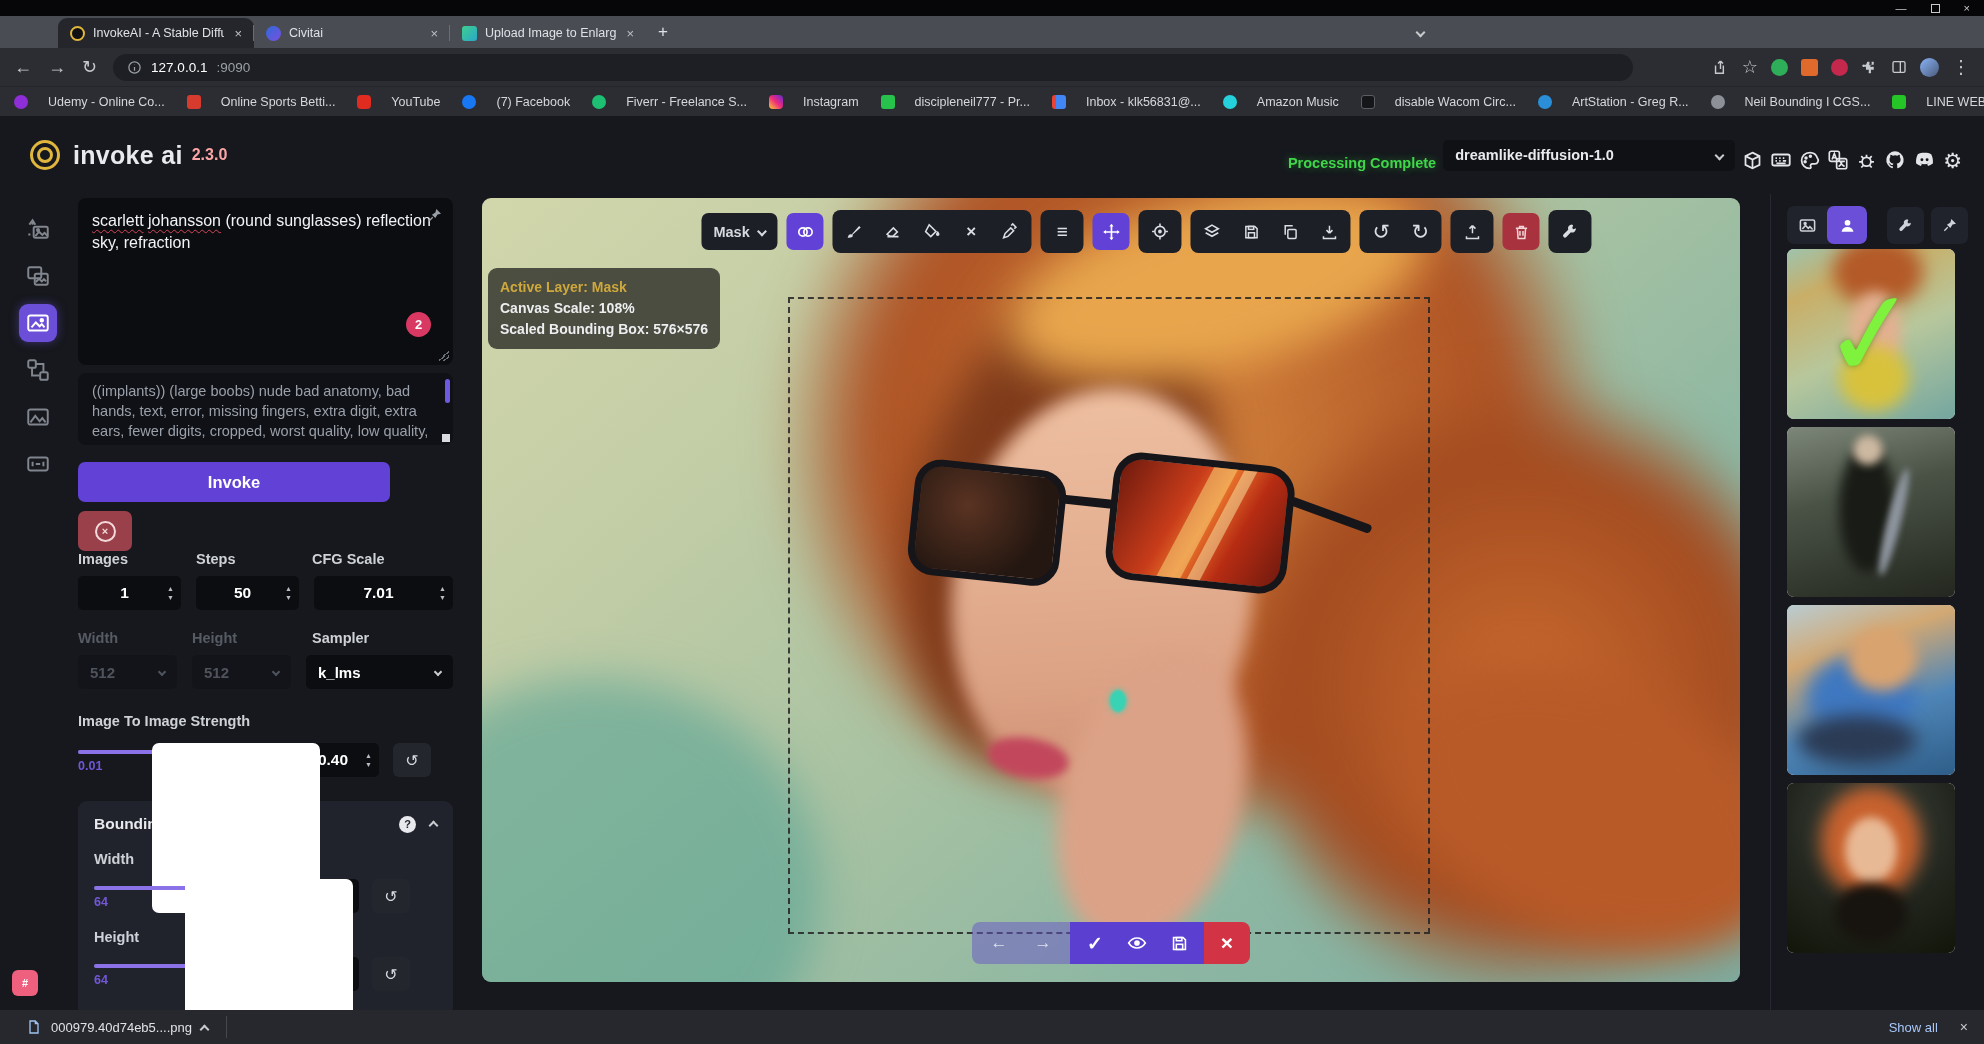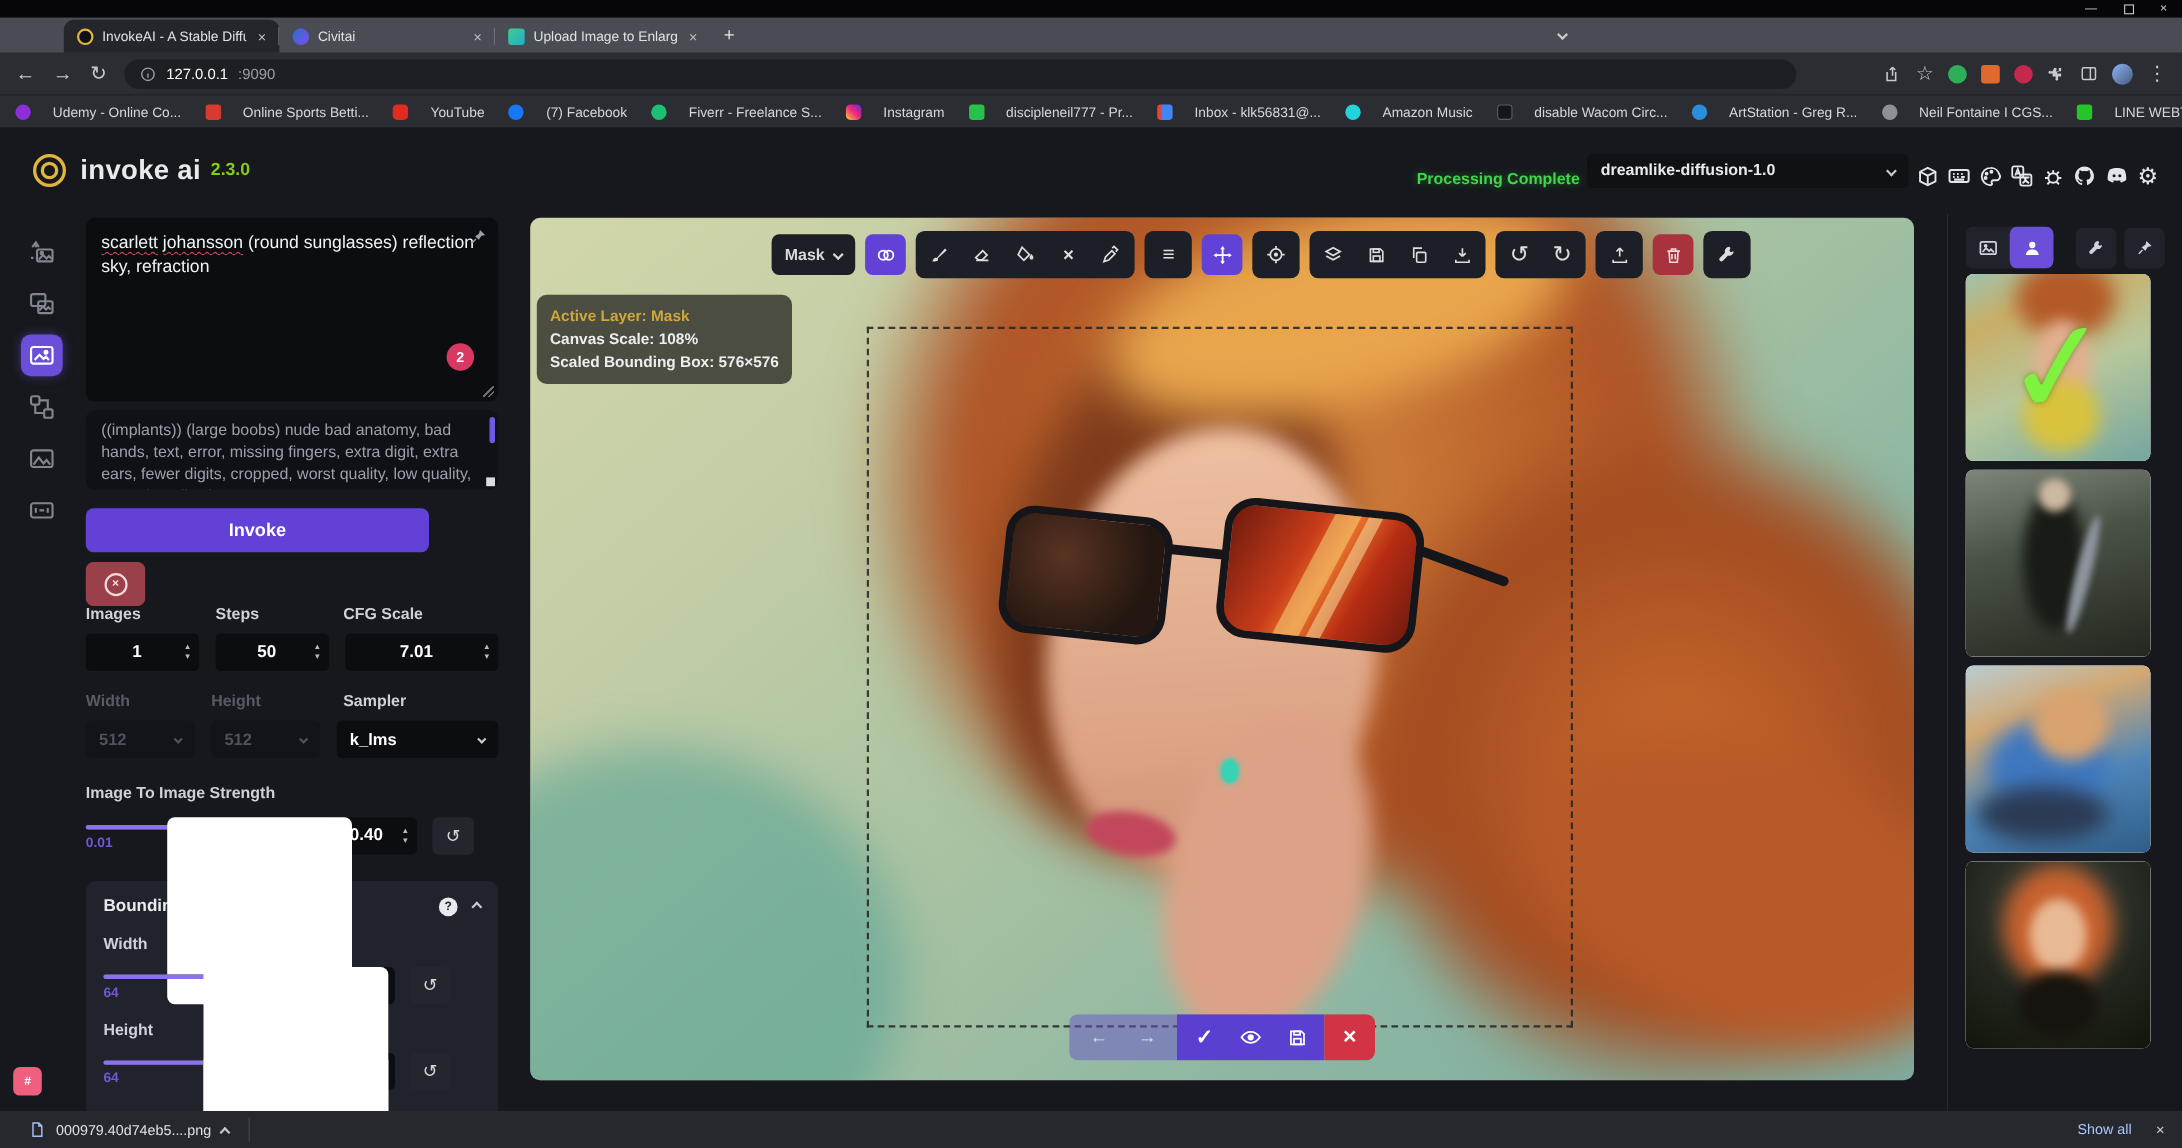--- a/index.html
+++ b/index.html
@@ -36,21 +36,21 @@
   .bm { display:flex; align-items:center; gap:20px; white-space:nowrap; }
   .bmi { width:14px; height:14px; border-radius:3px; flex:none; }
   .bm-overflow { margin-left:auto; color:#c6c9ce; font-size:14px; }
 
   
   .app { position:absolute; top:116px; left:0; width:100%; height:894px; background:#16181d; }
   .appheader { position:absolute; top:0; left:0; width:100%; height:78px; display:flex; align-items:center; padding:0 22px 0 30px; }
   .logo { width:30px; height:30px; border-radius:50%; border:3px solid #e0b63c; display:flex; align-items:center; justify-content:center; }
   .logo::after { content:""; width:10px; height:10px; border-radius:50%; border:3px solid #e0b63c; }
   .brand { margin-left:13px; font-size:25px; font-weight:bold; letter-spacing:.3px; }
-  .brandver { margin-left:9px; font-size:16px; color:#84cc16; font-weight:bold; }
+  .brandver { margin-left:9px; font-size:16px; color:#fca5a5; font-weight:bold; }
   .hdr-right { margin-left:auto; display:flex; align-items:flex-end; gap:7px; }
   .status { color:#3fd64a; font-weight:bold; font-size:14.5px; text-shadow:0 0 8px rgba(63,214,74,.45); }
   .modelsel { width:292px; height:31px; background:#101115; border-radius:5px; display:flex; align-items:center; padding:0 12px; font-size:14.5px; font-weight:bold; gap:8px; }
   .modelsel .mname { flex:1; }
   .hdricon { color:#e3e5e9; display:inline-flex; }
 
   
   .appbody { position:absolute; top:78px; left:0; width:100%; height:816px; display:flex; }
   .rail { width:76px; flex:none; display:flex; flex-direction:column; align-items:center; padding-top:16px; gap:9px; position:relative; }
   .railtab { width:38px; height:38px; border-radius:9px; display:flex; align-items:center; justify-content:center; color:#80858e; }
@@ -134,21 +134,21 @@
   .gal-right { margin-left:auto; display:flex; gap:7px; }
   .galsq { width:37px; height:37px; background:#21232c; border-radius:7px; display:flex; align-items:center; justify-content:center; color:#cfd2d8; }
   .thumb { position:relative; width:168px; height:170px; border-radius:7px; overflow:hidden; margin-bottom:8px; }
   .thumb .fill-abs { position:absolute; inset:0; }
   .bigcheck { position:absolute; inset:0; display:flex; align-items:center; justify-content:center; font-size:118px; font-weight:bold; color:#7ef23c; transform:rotate(-6deg); text-shadow:0 0 6px rgba(40,120,10,.6); }
 
   
   .dlbar { position:absolute; bottom:0; left:0; width:100%; height:34px; background:#26282d; display:flex; align-items:center; padding:0 16px; }
   .dlchip { display:flex; align-items:center; gap:9px; font-size:13px; color:#dfe1e5; padding:0 10px; height:100%; }
   .dl-sep { width:1px; height:22px; background:#46484d; margin-left:8px; }
-  .dl-right { margin-left:auto; display:flex; gap:22px; }
+  .dl-right { margin-left:auto; display:flex; align-items:center; gap:22px; }
   .showall { color:#a8c7fa; font-size:13px; }
   .dlclose { color:#c6c9ce; font-size:14px; }
   svg { display:block; }
 </style>
 </head>
 <body>
 
 <div class="screen">
 
   <div class="titlebar">
@@ -261,21 +261,21 @@
     <div class="bm">
         <span class="bmi" style="background:#14161a;border:1px solid #5a5d63"></span>
         <span>disable Wacom Circ...</span>
       </div>
     <div class="bm">
         <span class="bmi" style="background:#2a8fd8;border-radius:50%"></span>
         <span>ArtStation - Greg R...</span>
       </div>
     <div class="bm">
         <span class="bmi" style="background:#8d9097;border-radius:50%"></span>
-        <span>Neil Fontaine I CGS...</span>
+        <span>Neil Bounding I CGS...</span>
       </div>
     <div class="bm">
         <span class="bmi" style="background:#25c427"></span>
         <span>LINE WEBTOON - G...</span>
       </div>
     <span class="bm-overflow">»</span>
   </div>
 
   <div class="app">
 

